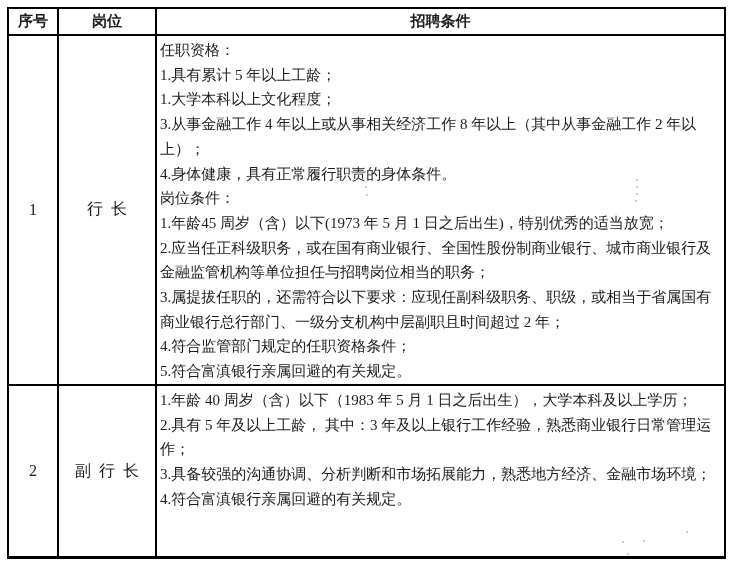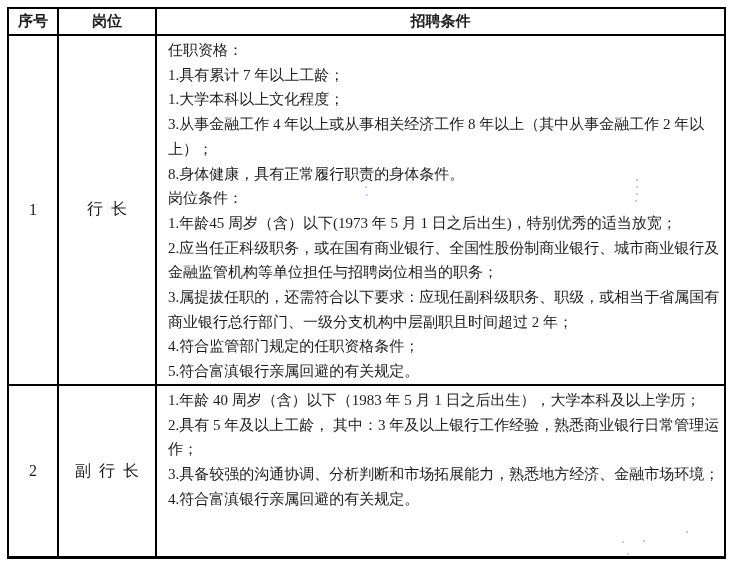--- a/index.html
+++ b/index.html
@@ -35,21 +35,21 @@
   td.num, td.pos {
     text-align: center;
     vertical-align: middle;
     font-size: 16px;
     padding: 0;
   }
   .pos-text { letter-spacing: 8px; margin-right: -8px; margin-top: 16px; }
   td.cond {
     vertical-align: top;
     text-align: left;
-    padding: 2px 2px 0 11px;
+    padding: 2px 2px 0 3px;
     font-size: 15px;
     line-height: 24.7px;
   }
   .para { margin: 0; }
   .speck {
     position: absolute;
     width: 2px; height: 2px;
     background: #7d7dd8;
     opacity: 0.55;
     border-radius: 50%;
@@ -71,24 +71,24 @@
         <th>岗位</th>
         <th>招聘条件</th>
       </tr>
     </thead>
     <tbody id="rows">
         <tr class="body-row row-0">
           <td class="num">1</td>
           <td class="pos"><span class="pos-text">行长</span></td>
           <td class="cond">
             <div class="para">任职资格：</div>
-            <div class="para">1.具有累计 7 年以上工龄；</div>
+            <div class="para">1.具有累计 5 年以上工龄；</div>
             <div class="para">1.大学本科以上文化程度；</div>
             <div class="para">3.从事金融工作 4 年以上或从事相关经济工作 8 年以上（其中从事金融工作 2 年以上）；</div>
-            <div class="para">8.身体健康，具有正常履行职责的身体条件。</div>
+            <div class="para">4.身体健康，具有正常履行职责的身体条件。</div>
             <div class="para">岗位条件：</div>
             <div class="para">1.年龄45 周岁（含）以下(1973 年 5 月 1 日之后出生)，特别优秀的适当放宽；</div>
             <div class="para">2.应当任正科级职务，或在国有商业银行、全国性股份制商业银行、城市商业银行及金融监管机构等单位担任与招聘岗位相当的职务；</div>
             <div class="para">3.属提拔任职的，还需符合以下要求：应现任副科级职务、职级，或相当于省属国有商业银行总行部门、一级分支机构中层副职且时间超过 2 年；</div>
             <div class="para">4.符合监管部门规定的任职资格条件；</div>
             <div class="para">5.符合富滇银行亲属回避的有关规定。</div>
           </td>
         </tr>
         <tr class="body-row row-1">
           <td class="num">2</td>

